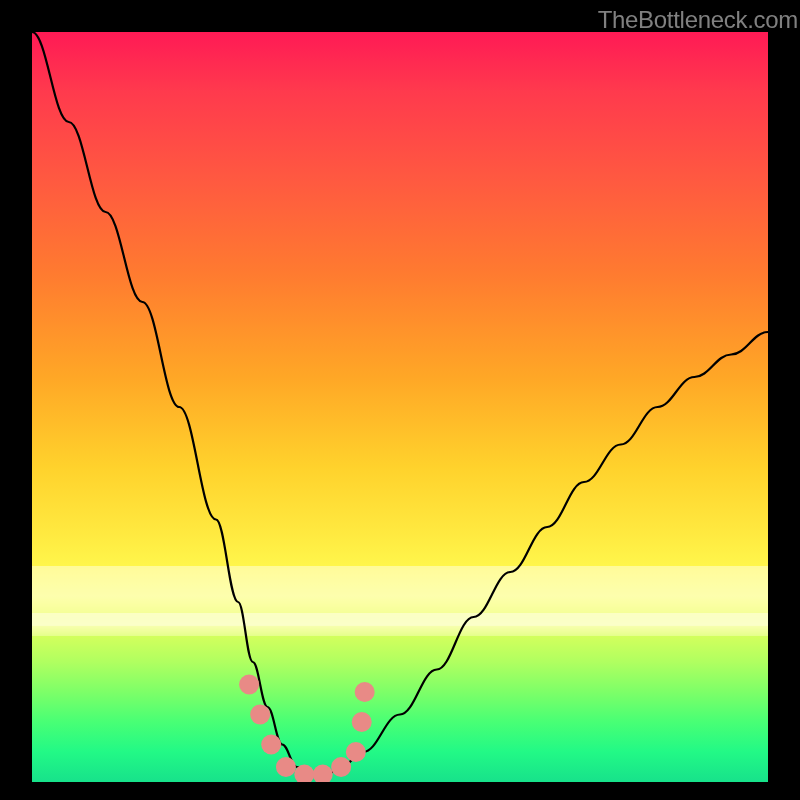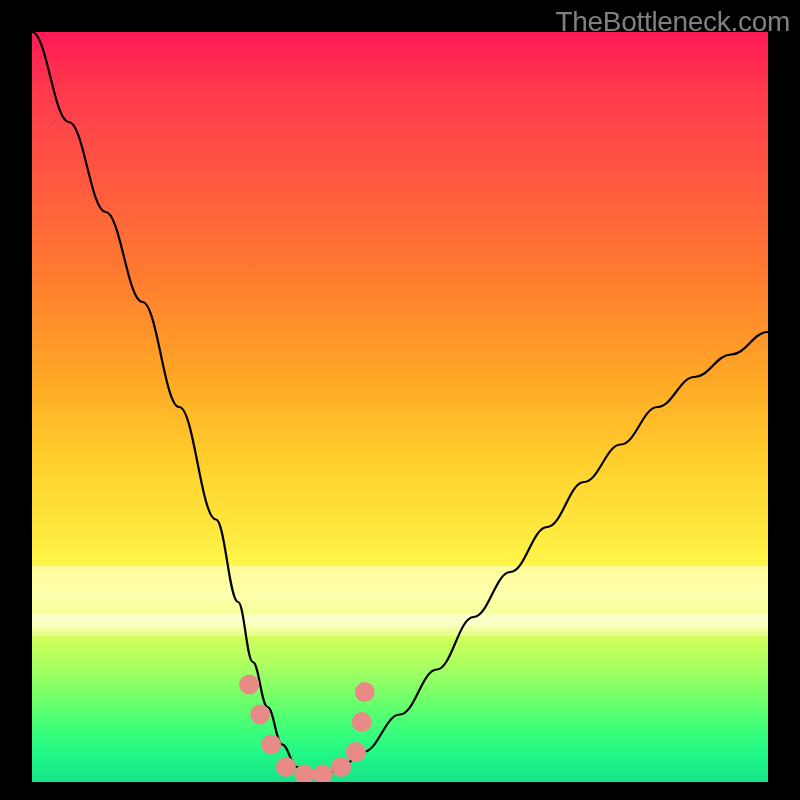--- a/index.html
+++ b/index.html
@@ -72,22 +72,22 @@
   svg.curve {
     position: absolute;
     top: 0;
     left: 0;
     width: 100%;
     height: 100%;
   }
   .watermark {
     position: absolute;
     top: 6px;
-    right: 10px;
-    font-size: 28px;
+    right: 2px;
+    font-size: 24px;
     font-weight: 500;
     color: #808080;
     user-select: none;
     letter-spacing: -0.3px;
   }
 </style>
 </head>
 <body>
 
 <div class="frame">

